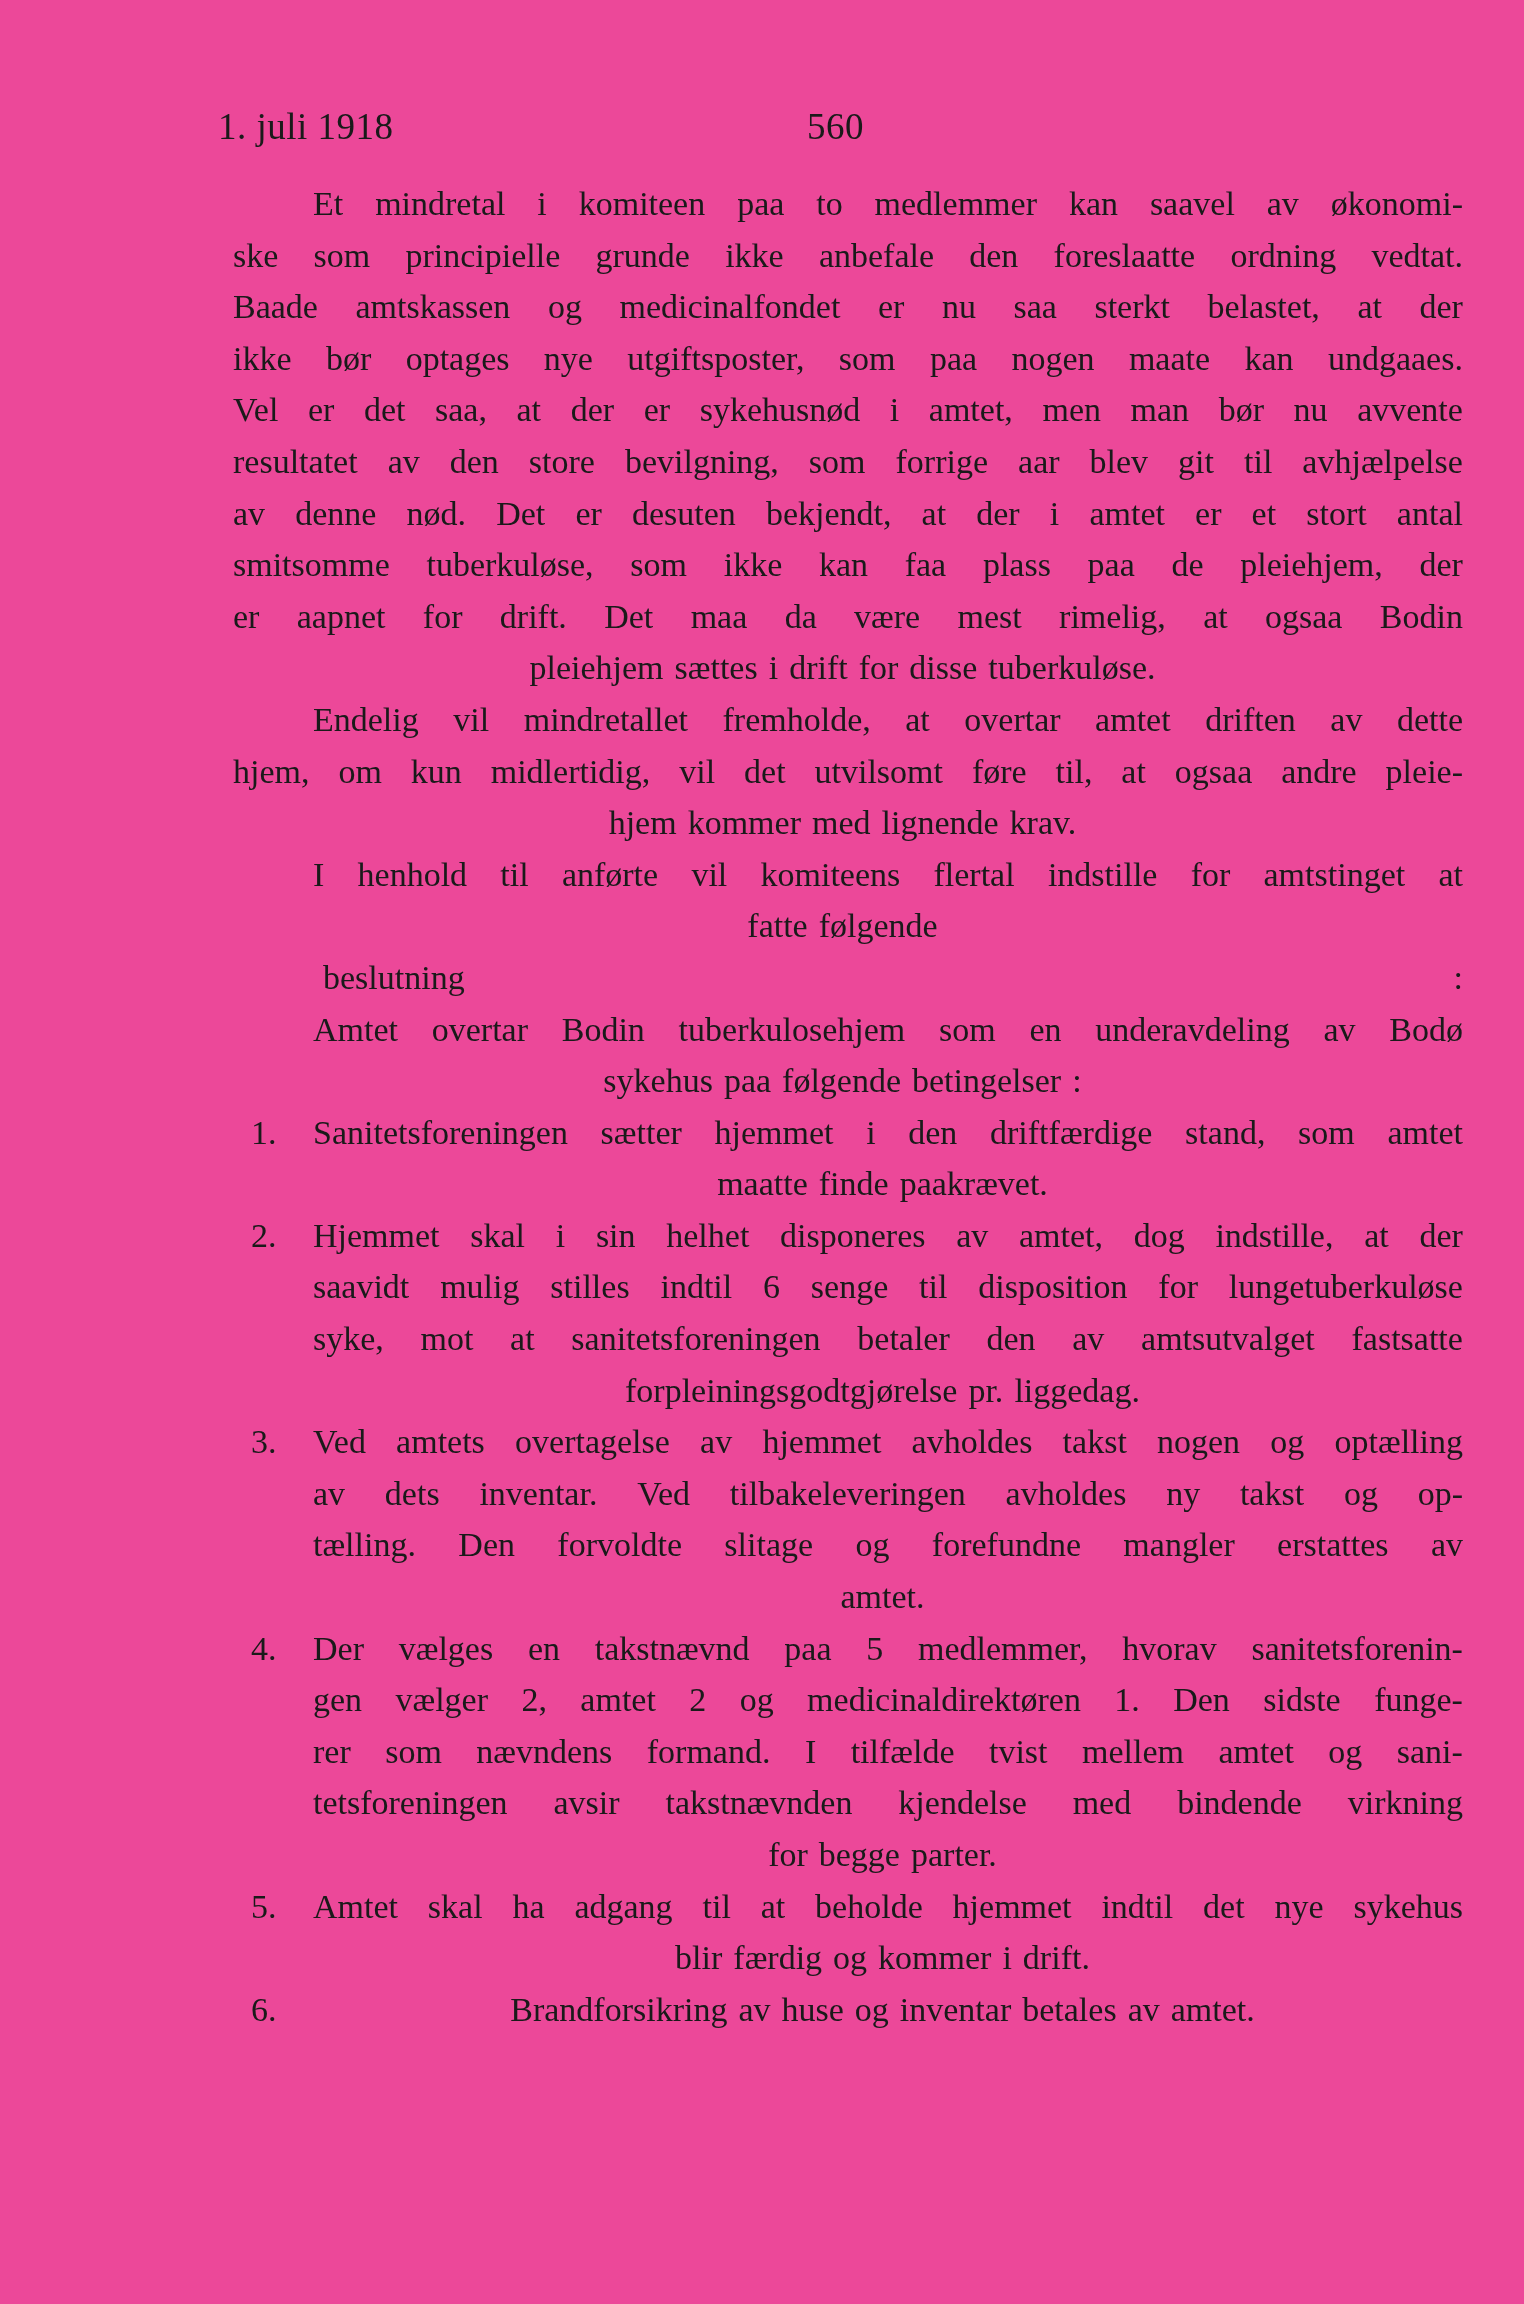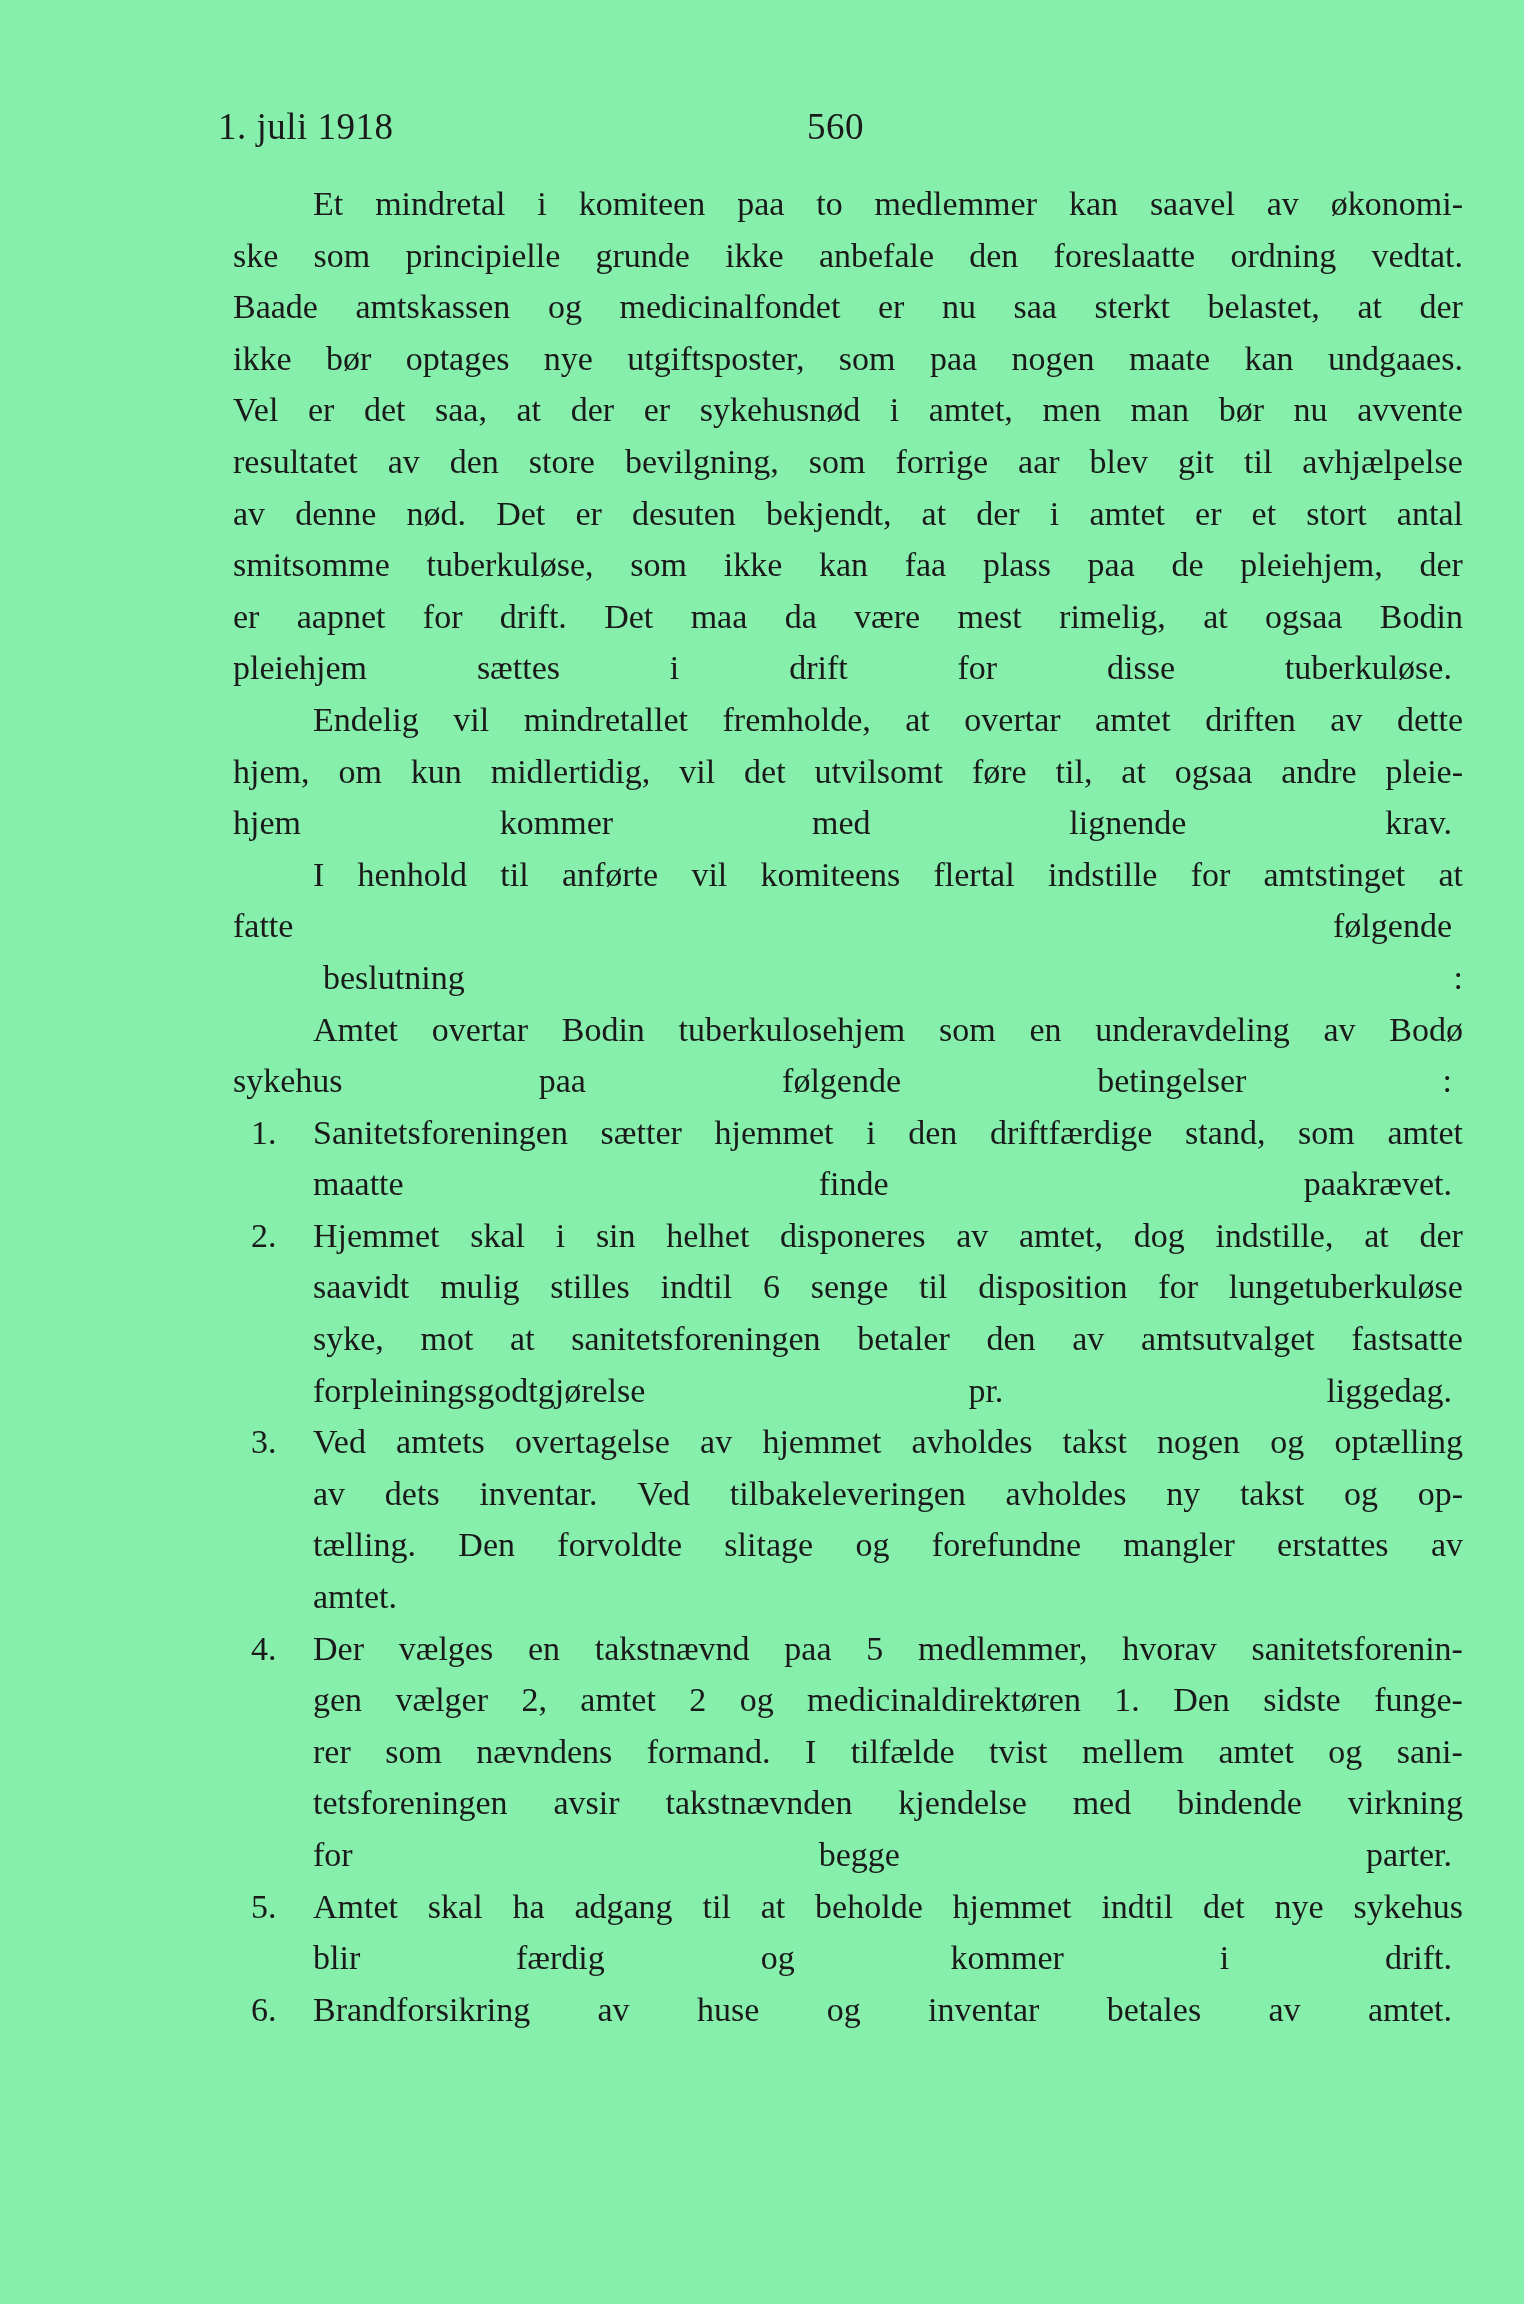--- a/index.html
+++ b/index.html
@@ -1,24 +1,24 @@
 <!DOCTYPE html>
 <html><head>
 <meta charset="utf-8">
 <style>
   html, body { margin: 0; padding: 0; background: #ffffff; }
   body { width: 1524px; height: 2304px; position: relative; overflow: hidden;
          font-family: "Liberation Serif", "DejaVu Serif", serif; color: #1a1a1a; }
-  .page { position: absolute; left: 0; top: 0; width: 1524px; height: 2304px; background: #86efac; }
+  .page { position: absolute; left: 0; top: 0; width: 1524px; height: 2304px; background: #ec4899; }
   .hdr { position: absolute; top: 105px; font-size: 37px; letter-spacing: 0.5px; }
   .hdr-date { left: 218px; }
   .hdr-num { left: 807px; }
   .body { position: absolute; left: 233px; top: 178px; width: 1230px; font-size: 34px; }
   .ln { height: 51.6px; line-height: 51.6px; white-space: nowrap; display: flex; justify-content: space-between; }
-  .ln.last { justify-content: space-between; }
+  .ln.last { justify-content: center; }
   .ln.last .w { margin-right: 11px; }
   .ln.ind { padding-left: 80px; }
   .ln.center { justify-content: space-between; padding-left: 90px; }
   .ln.item { padding-left: 80px; position: relative; }
   .ln.sub { padding-left: 80px; }
   .num { position: absolute; left: 18px; }
 </style>
 </head>
 <body>
 

